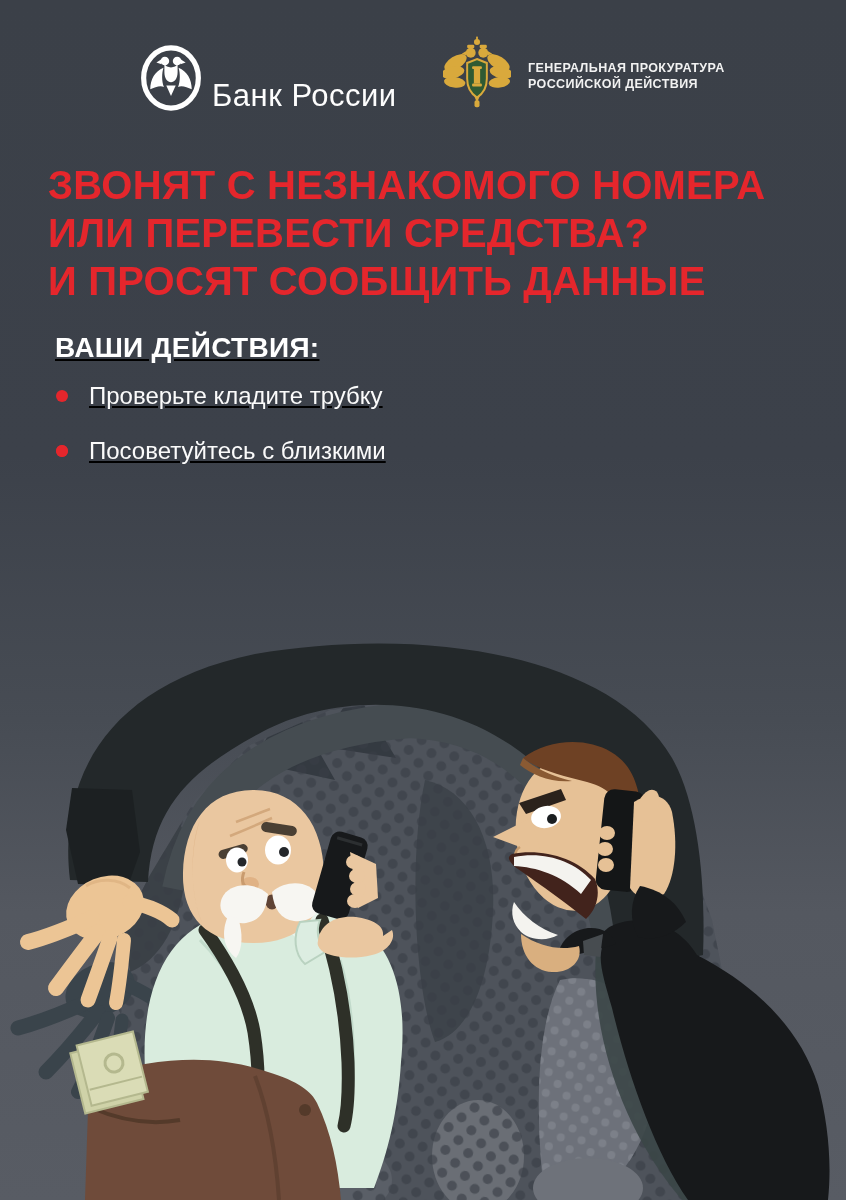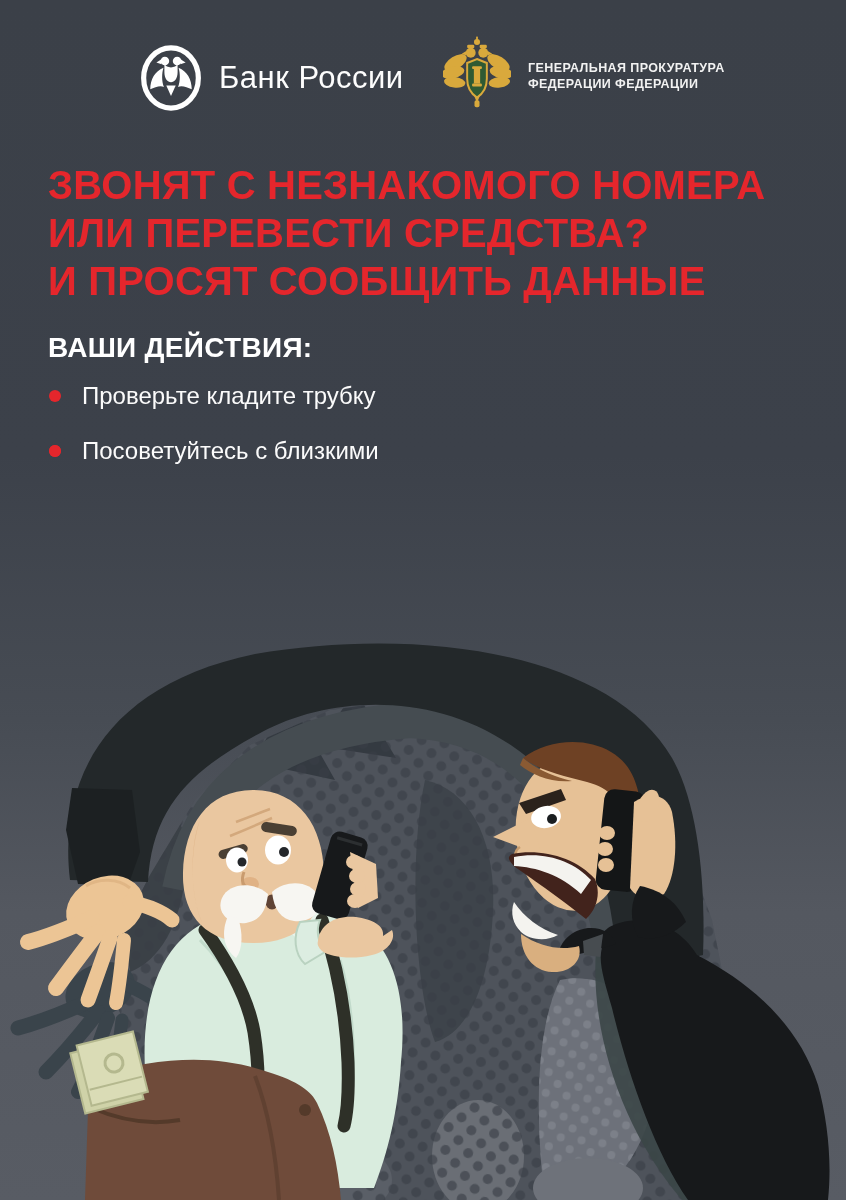--- a/index.html
+++ b/index.html
@@ -3,29 +3,29 @@
 <meta charset="utf-8">
 <style>
   html,body{margin:0;padding:0;background:#2a2d33;}
   .poster{
     position:relative;width:846px;height:1200px;overflow:hidden;
     font-family:"Liberation Sans","DejaVu Sans",sans-serif;
     background:linear-gradient(180deg,#3b4048 0%,#3c414a 38%,#474c54 60%,#545860 76%,#585c64 100%);
   }
   
   .hdr{position:absolute;top:0;left:0;width:100%;height:140px;}
-  .brand-bank{position:absolute;left:138px;top:42px;display:flex;align-items:center;gap:15px;}
+  .brand-bank{position:absolute;left:138px;top:42px;display:flex;align-items:flex-end;gap:8px;}
   .bank-label{color:#fdfdfd;font-size:31px;font-weight:400;letter-spacing:.5px;white-space:nowrap;}
   .brand-prok{position:absolute;left:443px;top:31px;display:flex;align-items:center;gap:17px;}
   .prok-text{color:#f2f2f2;font-size:12.5px;font-weight:bold;line-height:16px;letter-spacing:.4px;white-space:nowrap;}
   
   .headline{position:absolute;left:48px;top:161px;color:#e5262c;font-weight:bold;font-size:40px;line-height:48px;letter-spacing:.2px;}
   .headline div{white-space:nowrap;}
   
-  .actions{position:absolute;left:48px;top:332px;width:700px;}
+  .actions{position:absolute;left:55px;top:332px;width:700px;text-decoration:underline;}
   .actions-title{color:#ffffff;font-size:28px;font-weight:bold;letter-spacing:.3px;}
   .actions-list{list-style:none;margin:16px 0 0 0;padding:0;width:662px;}
   .actions-list li{position:relative;padding-left:34px;margin-bottom:23px;color:#fbfbfb;font-size:24px;line-height:32px;}
   .bullet-dot{position:absolute;left:1px;top:10px;width:12px;height:12px;border-radius:50%;background:#e5262c;}
   
   .illu{position:absolute;left:0;bottom:0;width:846px;height:560px;display:block;}
 </style>
 </head>
 <body>
 
@@ -73,21 +73,21 @@
         </g>
         <path d="M38,28 L49,32.5 L49,50 C49,60 45,66.5 38,71 C31,66.5 27,60 27,50 L27,32.5 Z" fill="#2f5a33" stroke="#d9a93c" stroke-width="2.2"></path>
         <g fill="#d9a93c">
           <rect x="34.5" y="38.5" width="7" height="17"></rect>
           <rect x="32.5" y="36" width="11" height="3.2" rx="1.2"></rect>
           <rect x="32.5" y="55.5" width="11" height="3.2" rx="1.2"></rect>
         </g>
       </svg>
       <div class="prok-text">
         <div>ГЕНЕРАЛЬНАЯ ПРОКУРАТУРА</div>
-        <div>ФЕДЕРАЦИИ ФЕДЕРАЦИИ</div>
+        <div>РОССИЙСКОЙ ДЕЙСТВИЯ</div>
       </div>
     </div>
   </div>
 
   <div class="headline">
     <div>ЗВОНЯТ С НЕЗНАКОМОГО НОМЕРА</div>
     <div>ИЛИ ПЕРЕВЕСТИ СРЕДСТВА?</div>
     <div>И ПРОСЯТ СООБЩИТЬ ДАННЫЕ</div>
   </div>
 

